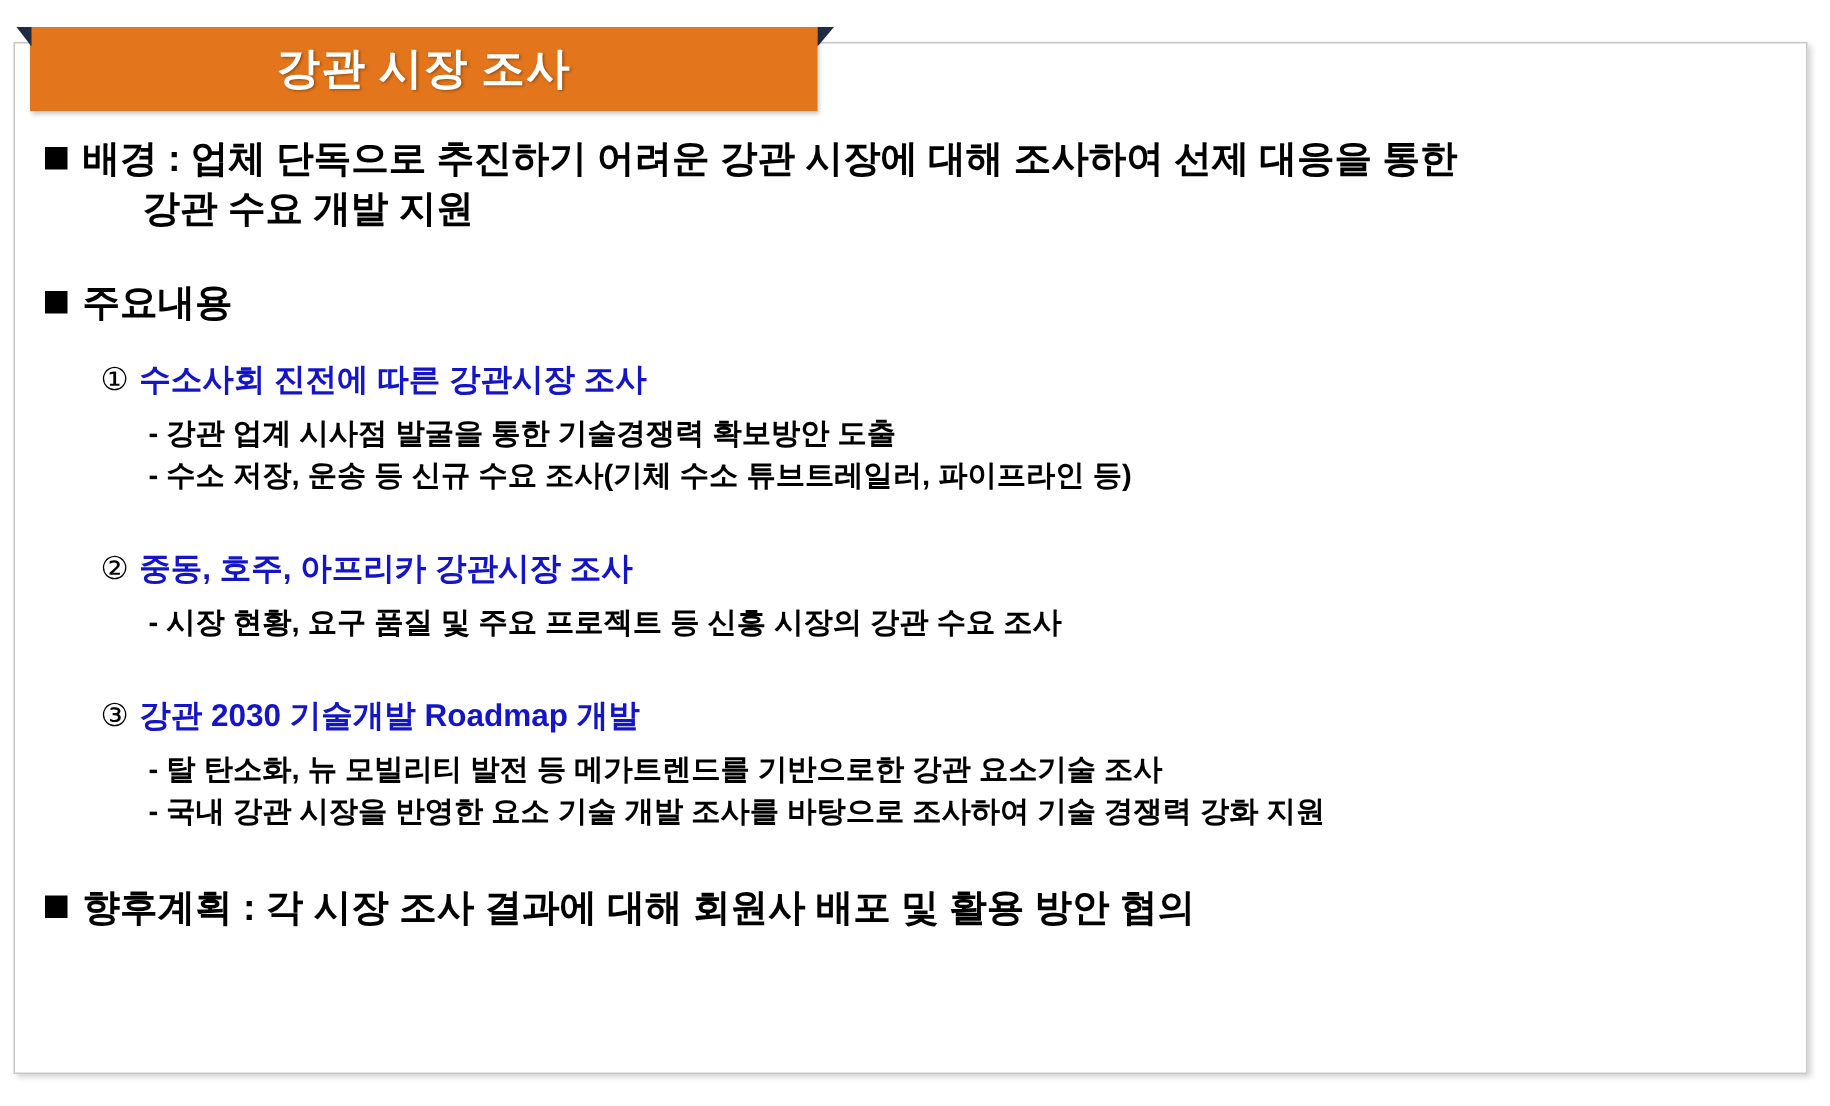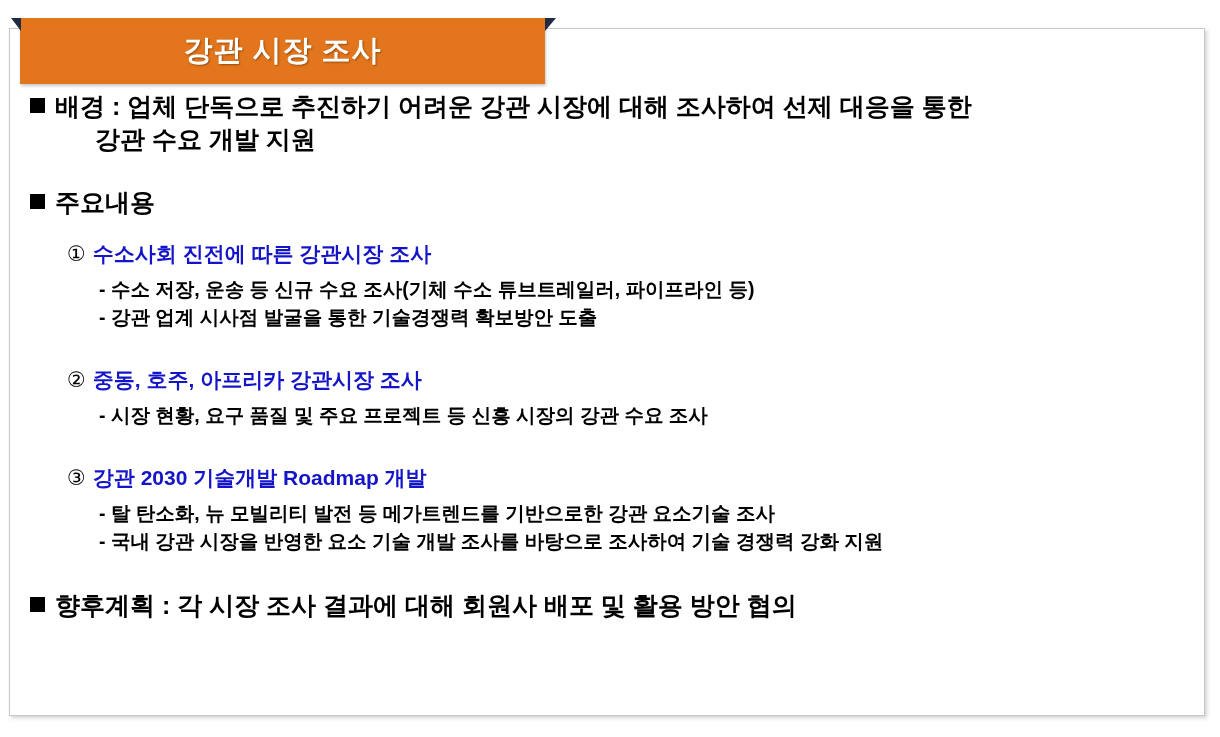--- a/index.html
+++ b/index.html
@@ -33,24 +33,25 @@
     box-shadow: 2px 2px 4px rgba(0,0,0,0.18);
     box-sizing: border-box;
   }
 
   
   #title-banner {
     position: absolute;
     left: 20px;
     top: 18px;
     width: 525px;
-    height: 66px;
+    height: 56px;
     background: #E3761C;
     box-shadow: 1px 2px 3px rgba(0,0,0,0.22);
     z-index: 5;
+    font-family: Liberation Serif, serif;
   }
   #title-banner .banner-text {
     position: absolute;
     left: 0;
     right: 0;
     top: 50%;
     transform: translateY(-50%);
     text-align: center;
     color: #ffffff;
     font-size: 29px;
@@ -178,22 +179,22 @@
         <span class="lv1-text">주요내용</span>
       </div>
 
       <div class="sp-md"></div>
 
       <div>
         <div class="lv2">
           <span class="circ-num">①</span><span>수소사회 진전에 따른 강관시장 조사</span>
         </div>
         <div class="sp-sm"></div>
+        <div class="lv3">- 강관 업계 시사점 발굴을 통한 기술경쟁력 확보방안 도출</div>
         <div class="lv3">- 수소 저장, 운송 등 신규 수요 조사(기체 수소 튜브트레일러, 파이프라인 등)</div>
-        <div class="lv3">- 강관 업계 시사점 발굴을 통한 기술경쟁력 확보방안 도출</div>
       </div>
 
       <div class="sp-xl"></div>
 
       <div>
         <div class="lv2">
           <span class="circ-num">②</span><span>중동, 호주, 아프리카 강관시장 조사</span>
         </div>
         <div class="sp-sm"></div>
         <div class="lv3">- 시장 현황, 요구 품질 및 주요 프로젝트 등 신흥 시장의 강관 수요 조사</div>

